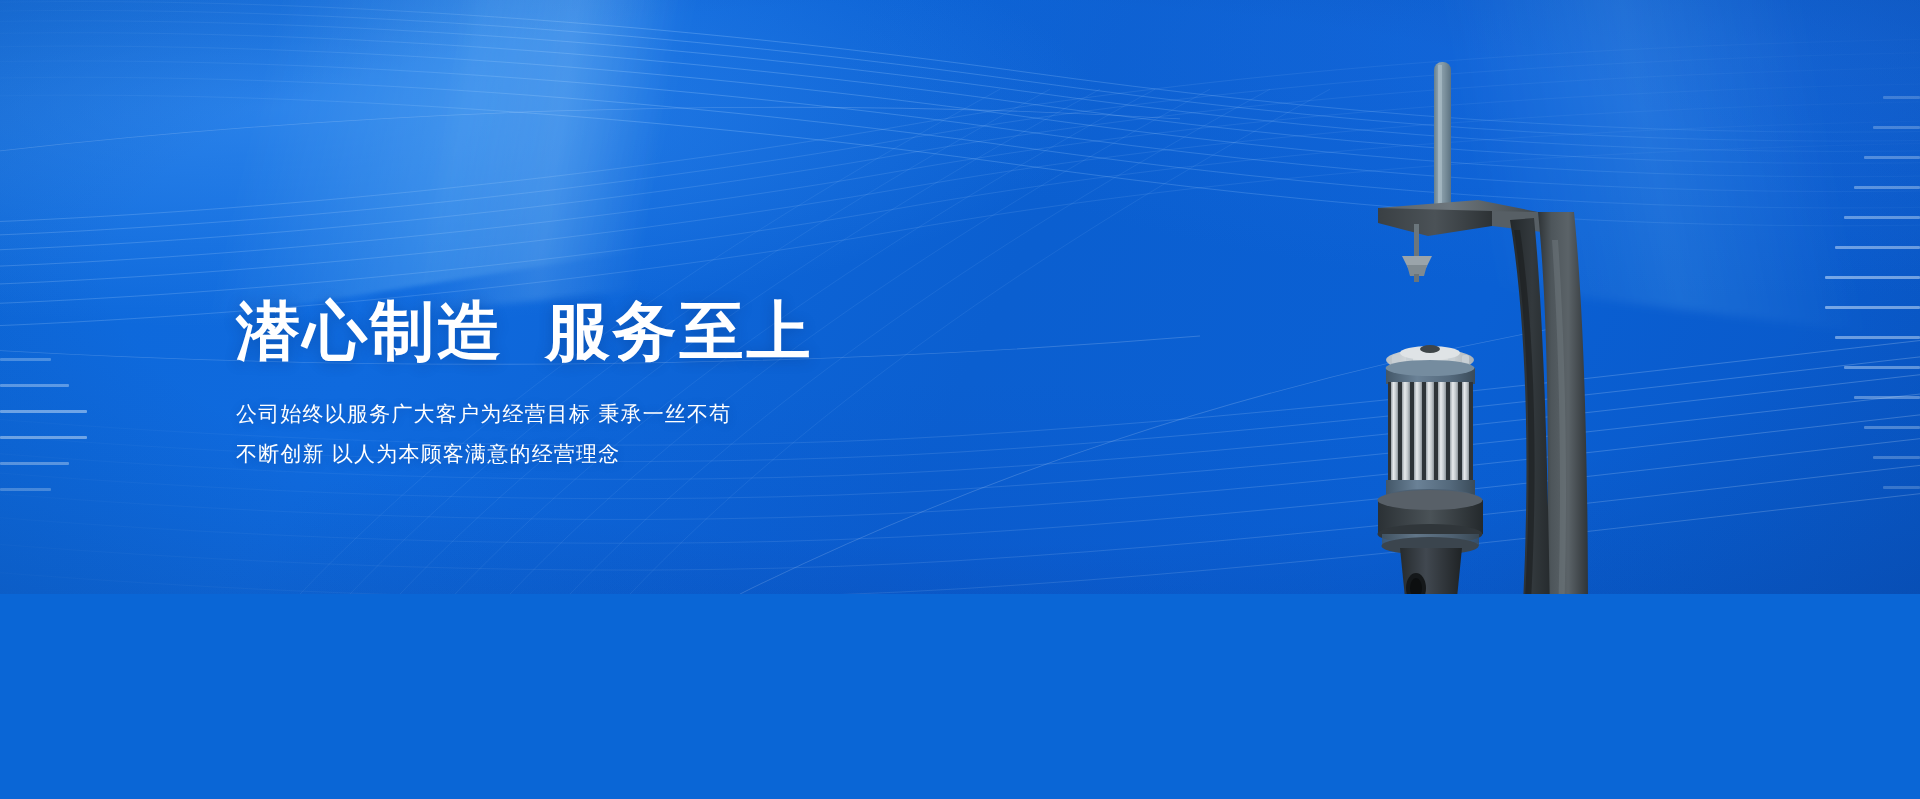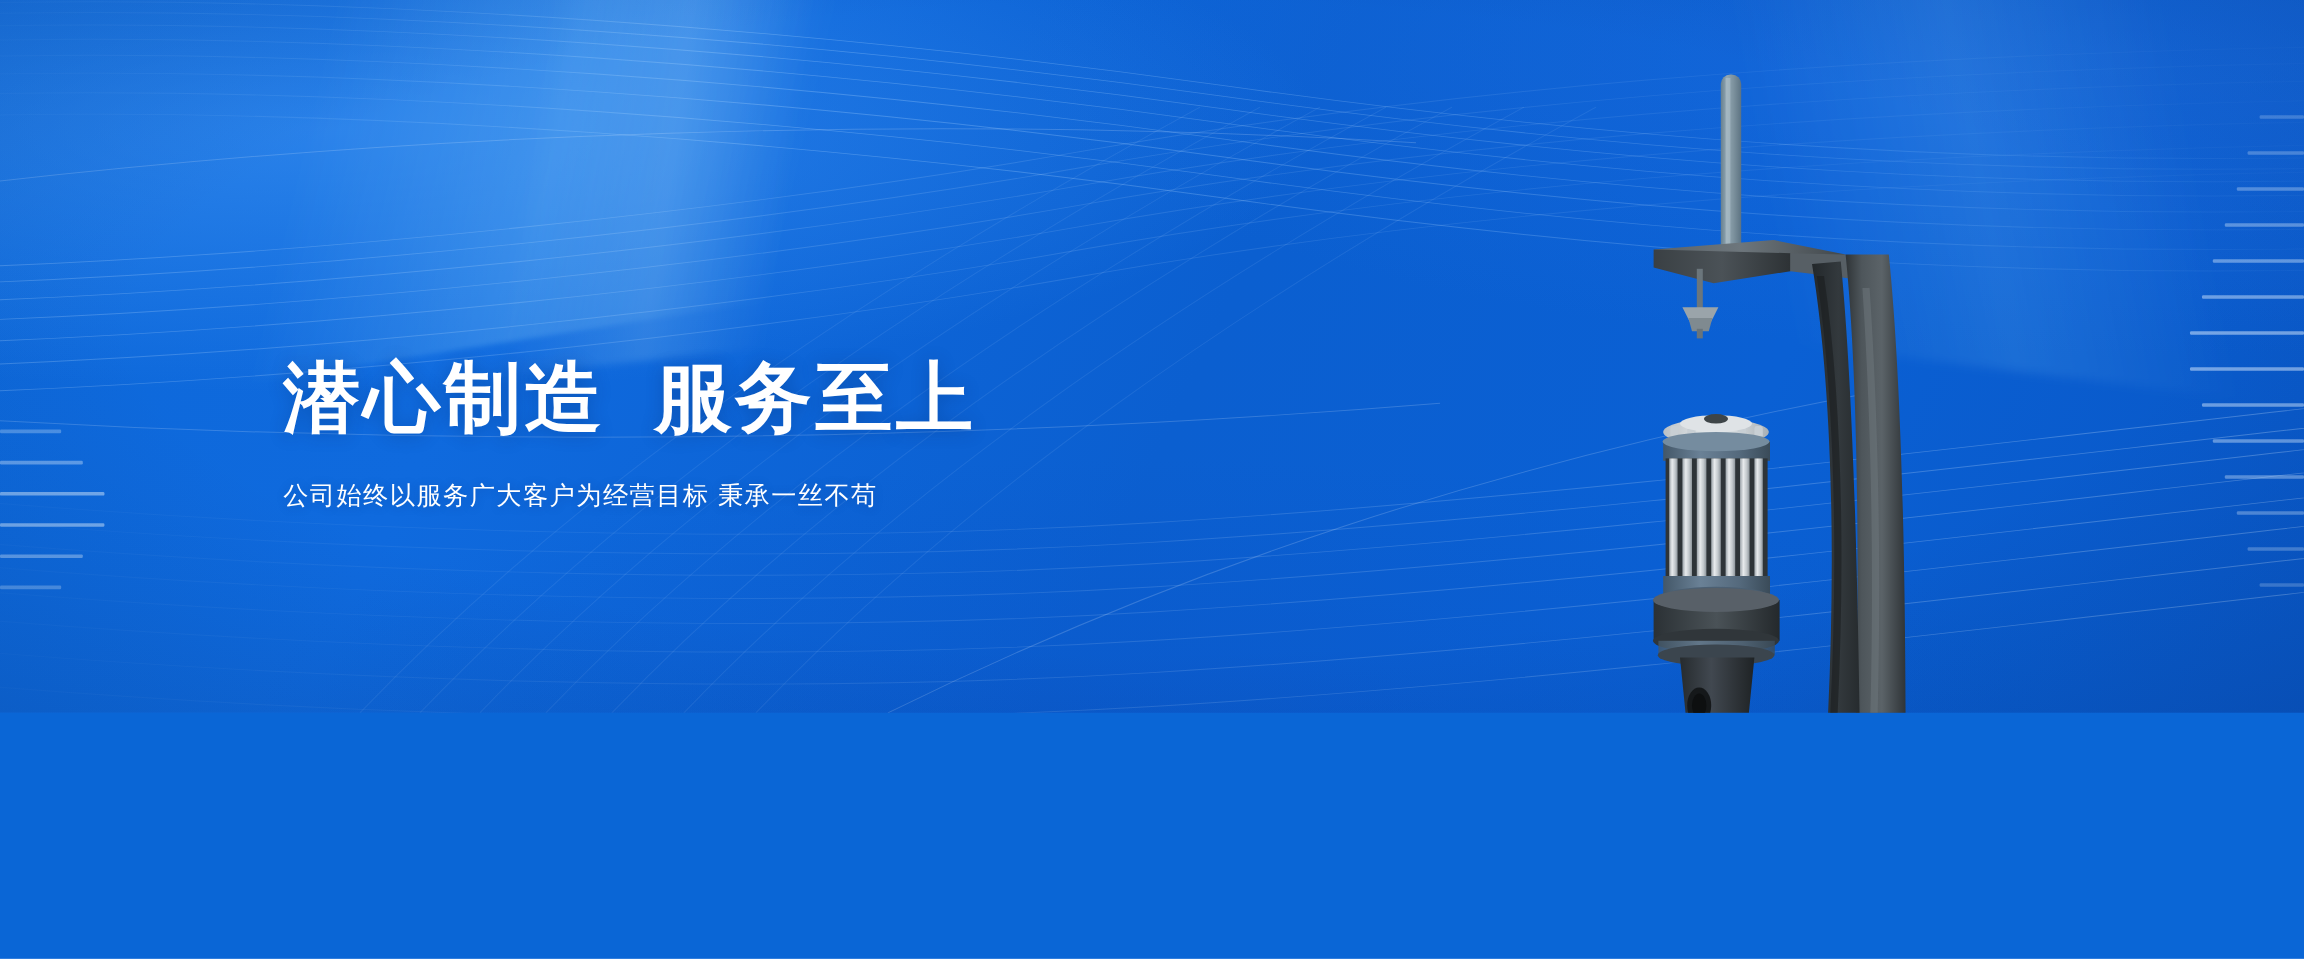--- a/index.html
+++ b/index.html
@@ -208,20 +208,21 @@
       <div class="t" style="width: 87.1px; left: 0px; top: 52px; opacity: 0.82;"></div>
       <div class="t" style="width: 87.1px; left: 0px; top: 78px; opacity: 0.82;"></div>
       <div class="t" style="width: 69.2px; left: 0px; top: 104px; opacity: 0.66;"></div>
       <div class="t" style="width: 51.4px; left: 0px; top: 130px; opacity: 0.51;"></div>
     </div>
 
   <div class="copy">
     <div class="headline">潜心制造  服务至上</div>
     <div class="subcopy">
       <div class="subline">公司始终以服务广大客户为经营目标 秉承一丝不苟</div>
+      <div class="subline">不断创新 以人为本顾客满意的经营理念</div>
     </div>
   </div>
 
   <div id="machine">
     <svg viewBox="0 0 300 720" aria-hidden="true">
       <defs>
         <linearGradient id="rodG" x1="0" y1="0" x2="1" y2="0">
           <stop offset="0" stop-color="#67808f"></stop>
           <stop offset="0.30" stop-color="#93a8b4"></stop>
           <stop offset="0.62" stop-color="#7d929e"></stop>

